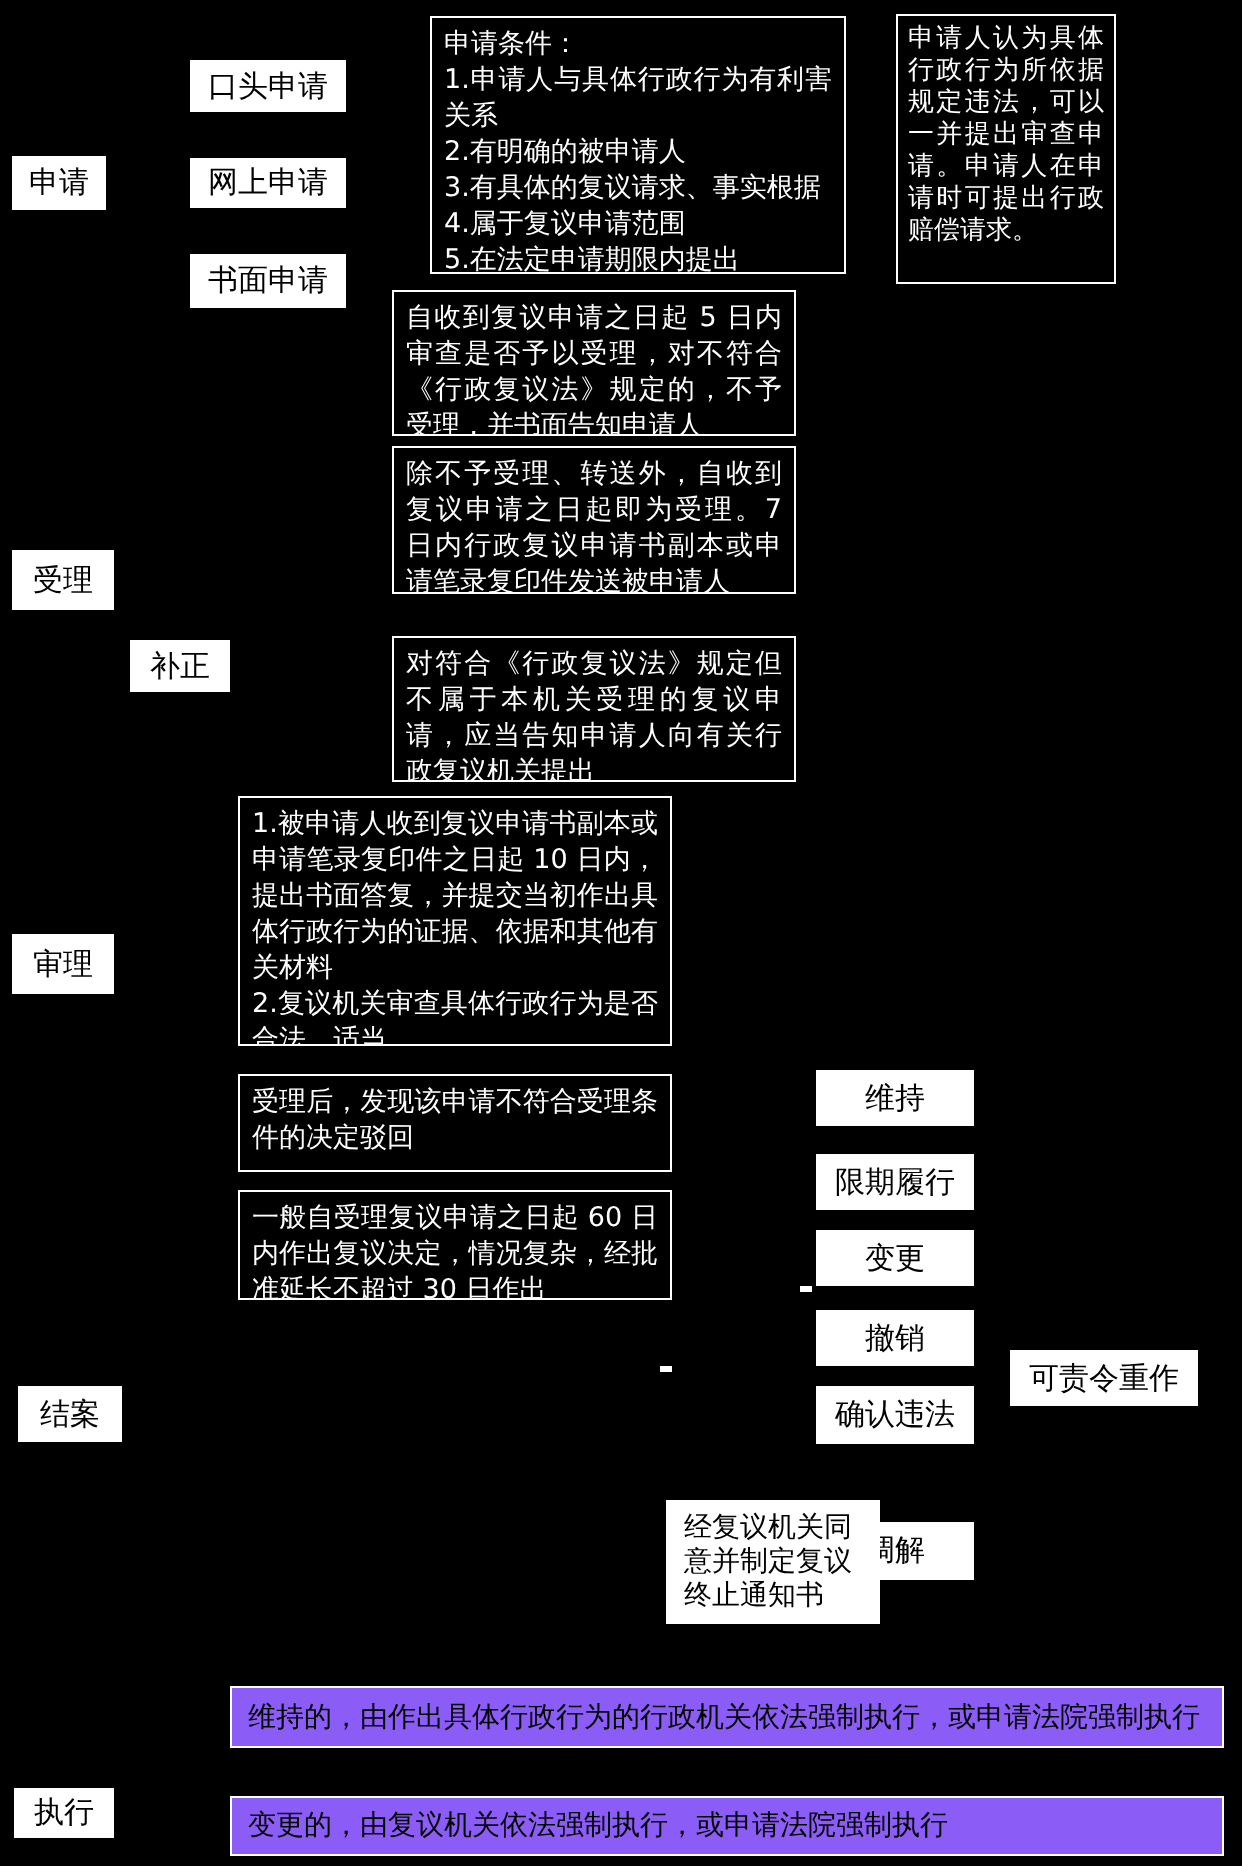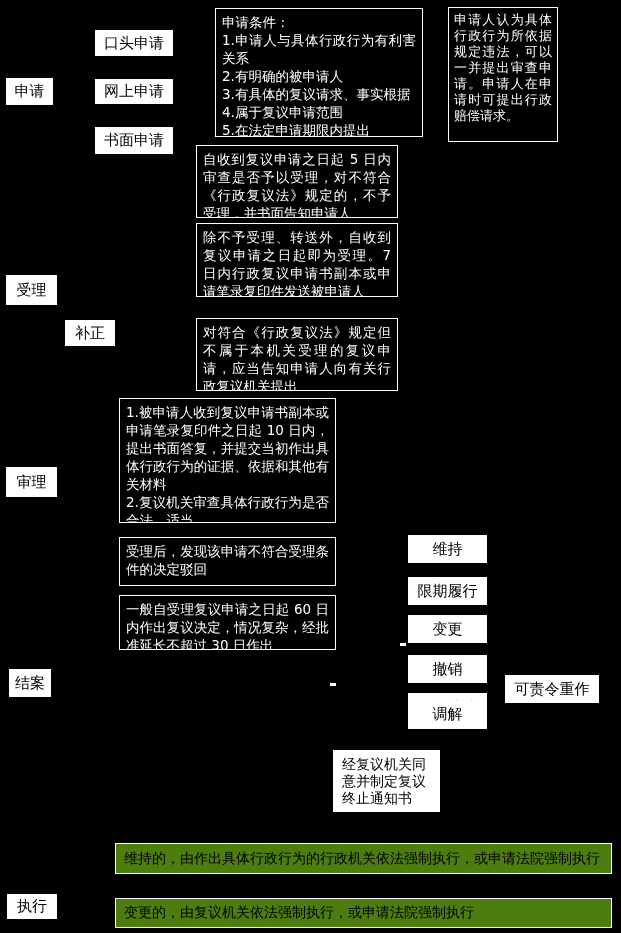--- a/index.html
+++ b/index.html
@@ -16,42 +16,42 @@
   }
   
   .dbox{
     background:#000;color:#fff;border:1px solid #fff;
     padding:4px 6px;font-size:13.5px;line-height:18px;
     white-space:pre-line;text-align:justify;overflow:hidden;
   }
   .dbox.tight{line-height:16px;font-size:13px;padding:4px 5px;}
   
   .wbox-left{
-    background:#4d7c0f;color:#000;border:1px solid #fff;
+    background:#8b5cf6;color:#000;border:1px solid #fff;
     display:flex;align-items:center;justify-content:flex-start;
     font-size:14px;padding:0 8px;text-align:left;
   }
   
   .wbox-ml{
     background:#fff;color:#000;border:1px solid #fff;
     font-size:14px;line-height:17px;padding:5px 8px;
     text-align:left;overflow:hidden;
   }
   .dash{position:absolute;background:#fff;}
 </style>
 </head>
 <body>
 
 <div id="canvas">
 
   <div class="box wbox" style="left:6px;top:58px;width:47px;height:27px">申请</div>
   <div class="box wbox" style="left:6px;top:255px;width:51px;height:30px">受理</div>
   <div class="box wbox" style="left:65px;top:300px;width:50px;height:26px">补正</div>
   <div class="box wbox" style="left:6px;top:447px;width:51px;height:30px">审理</div>
-  <div class="box wbox" style="left:9px;top:649px;width:42px;height:28px">结案</div>
+  <div class="box wbox" style="left:9px;top:673px;width:52px;height:28px">结案</div>
   <div class="box wbox" style="left:7px;top:874px;width:50px;height:25px">执行</div>
 
   <div class="box wbox" style="left:95px;top:10px;width:78px;height:26px">口头申请</div>
   <div class="box wbox" style="left:95px;top:59px;width:78px;height:25px">网上申请</div>
   <div class="box wbox" style="left:95px;top:107px;width:78px;height:27px">书面申请</div>
 
   <div class="box dbox" style="left:215px;top:8px;width:208px;height:129px">申请条件：
 1.申请人与具体行政行为有利害关系
 2.有明确的被申请人
 3.有具体的复议请求、事实根据
@@ -64,21 +64,21 @@
   <div class="box dbox" style="left:119px;top:398px;width:217px;height:125px">1.被申请人收到复议申请书副本或申请笔录复印件之日起 10 日内，提出书面答复，并提交当初作出具体行政行为的证据、依据和其他有关材料
 2.复议机关审查具体行政行为是否合法、适当</div>
   <div class="box dbox" style="left:119px;top:537px;width:217px;height:49px">受理后，发现该申请不符合受理条件的决定驳回</div>
   <div class="box dbox" style="left:119px;top:595px;width:217px;height:55px">一般自受理复议申请之日起 60 日内作出复议决定，情况复杂，经批准延长不超过 30 日作出</div>
 
   <div class="box wbox" style="left:408px;top:515px;width:79px;height:28px">维持</div>
   <div class="box wbox" style="left:408px;top:557px;width:79px;height:28px">限期履行</div>
   <div class="box wbox" style="left:408px;top:595px;width:79px;height:28px">变更</div>
   <div class="box wbox" style="left:408px;top:635px;width:79px;height:28px">撤销</div>
   <div class="box wbox" style="left:408px;top:673px;width:79px;height:29px">确认违法</div>
-  <div class="box wbox" style="left:408px;top:680px;width:79px;height:29px">调解</div>
+  <div class="box wbox" style="left:408px;top:741px;width:79px;height:29px">调解</div>
   <div class="box wbox" style="left:505px;top:655px;width:94px;height:28px">可责令重作</div>
 
   <div class="dash" style="left:400px;top:643px;width:6px;height:3px"></div>
   <div class="dash" style="left:330px;top:683px;width:6px;height:3px"></div>
 
   <div class="box wbox-ml" style="left:333px;top:750px;width:107px;height:62px">经复议机关同意并制定复议终止通知书</div>
 
   <div class="box wbox-left" style="left:115px;top:843px;width:497px;height:31px">维持的，由作出具体行政行为的行政机关依法强制执行，或申请法院强制执行</div>
   <div class="box wbox-left" style="left:115px;top:898px;width:497px;height:30px">变更的，由复议机关依法强制执行，或申请法院强制执行</div>
 

